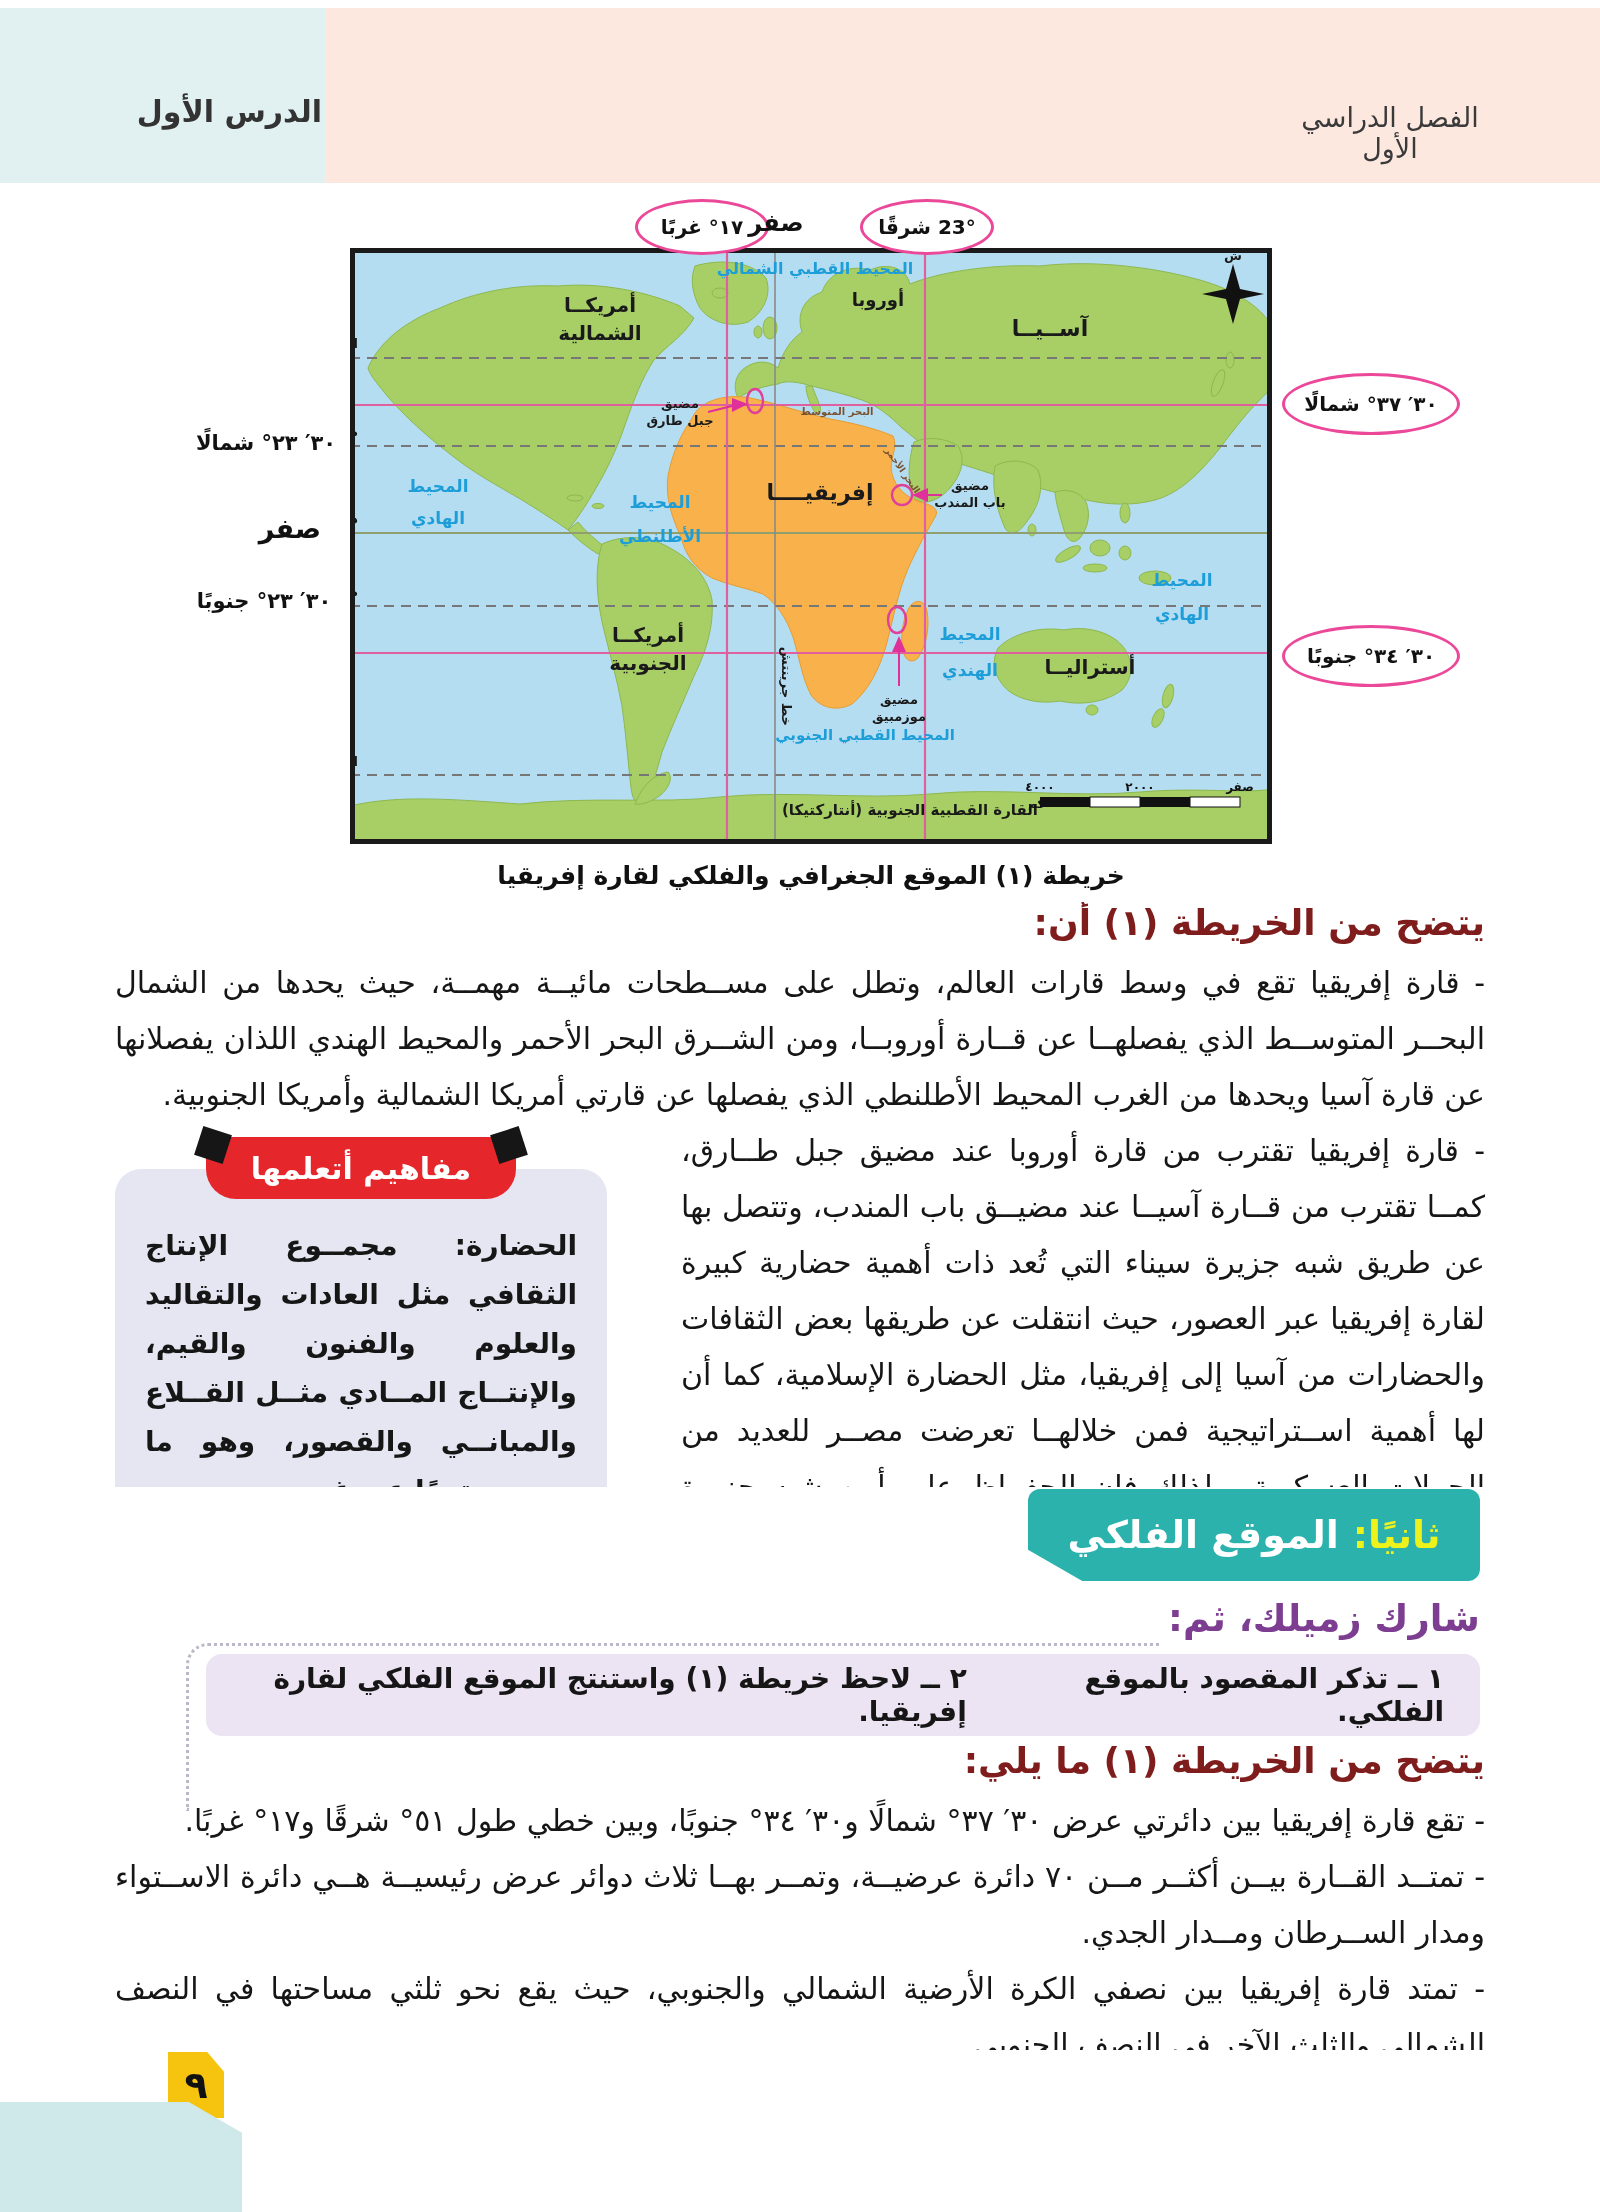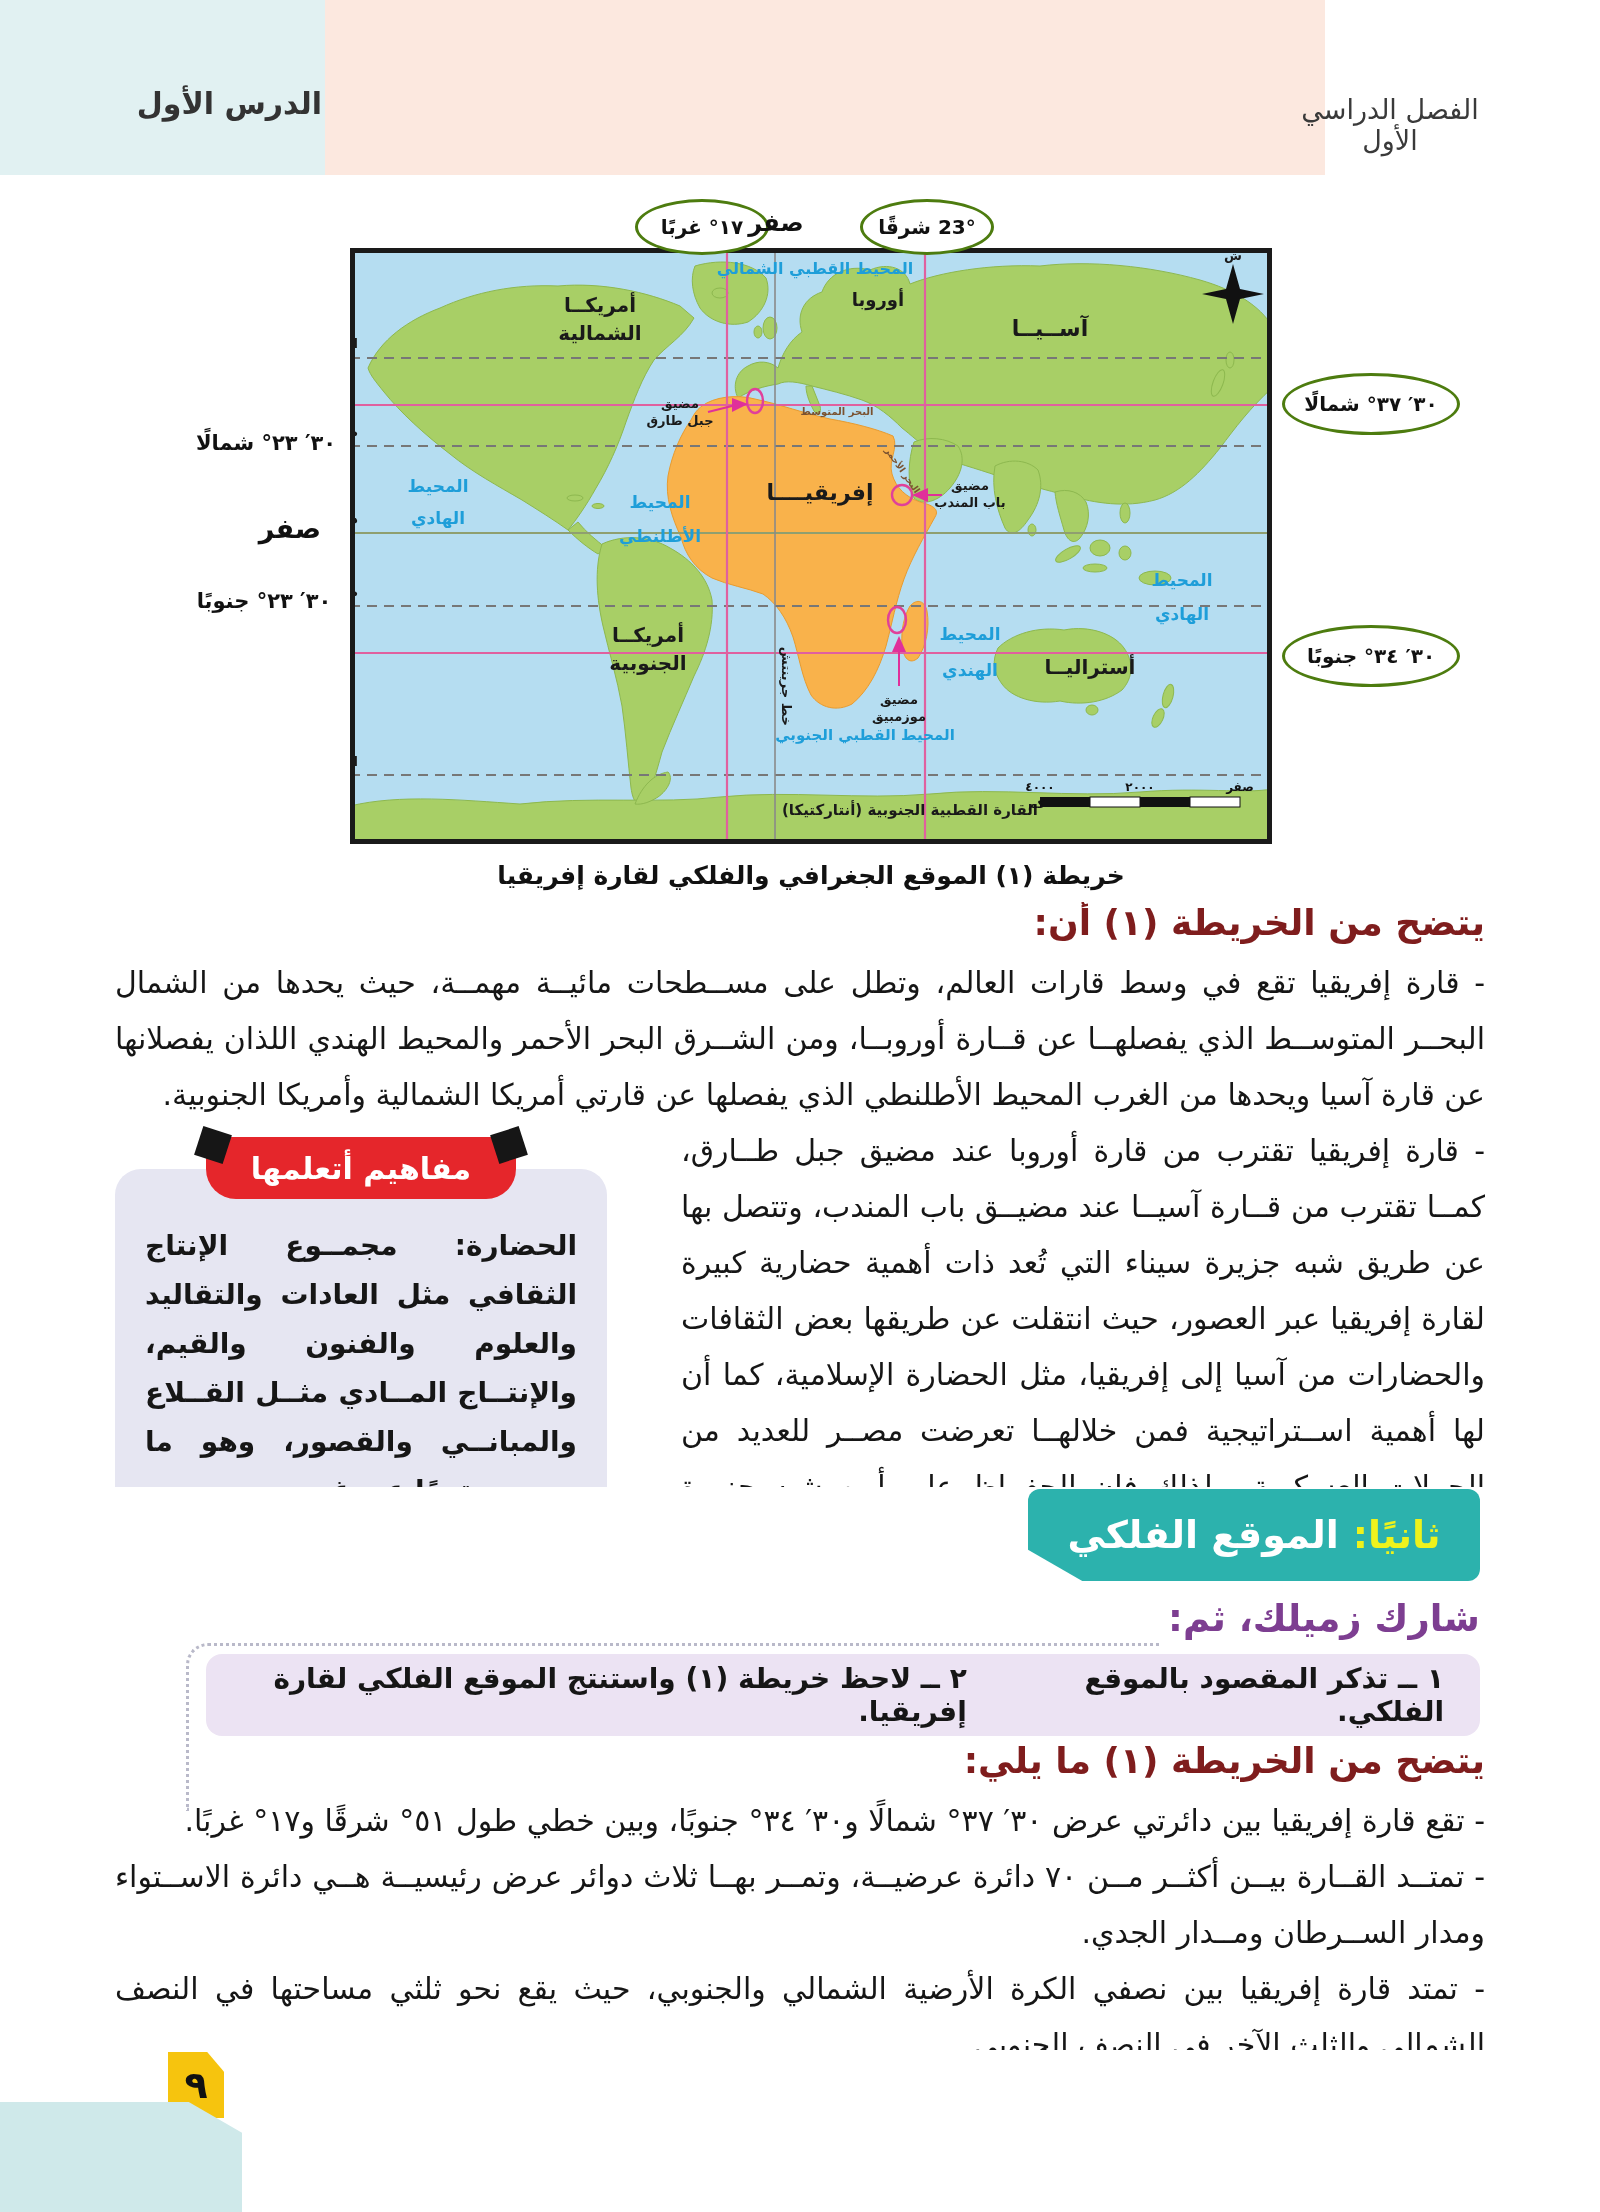--- a/index.html
+++ b/index.html
@@ -1,32 +1,32 @@
 <!DOCTYPE html>
 <html lang="ar" dir="rtl"><head>
 <meta charset="utf-8">
 <style>
   html,body{margin:0;padding:0;}
   body{
     width:1600px;height:2212px;position:relative;background:#ffffff;
     font-family:"DejaVu Sans",sans-serif;direction:rtl;overflow:hidden;color:#161616;
   }
   
-  .header{position:absolute;top:0;left:0;width:1325px;height:175px;background:#fce8df;}
+  .header{position:absolute;top:8px;left:0;width:1600px;height:175px;background:#fce8df;}
   .header-teal{position:absolute;left:0;top:0;width:325px;height:175px;background:#e1f1f2;}
   .lesson-label{position:absolute;left:0;top:86px;width:316px;text-align:left;font-size:30px;font-weight:bold;color:#333;}
   .lesson-label{text-align:right;padding-left:6px;}
   .header-title{position:absolute;top:92px;left:560px;width:560px;text-align:center;font-size:29px;color:#3a3a3a;}
   .header-term{position:absolute;top:94px;left:1290px;width:200px;text-align:center;font-size:27px;color:#3a3a3a;}
 
   
   .map-fig{position:absolute;top:195px;left:0;width:1600px;height:715px;}
   .map-svg{position:absolute;left:350px;top:53px;width:922px;height:596px;}
   svg text{font-family:"DejaVu Sans",sans-serif;font-weight:bold;}
-  .oval{position:absolute;border:3px solid #4d7c0f;border-radius:50%;background:#fff;
+  .oval{position:absolute;border:3px solid #ec4899;border-radius:50%;background:#fff;
         display:flex;align-items:center;justify-content:center;font-weight:bold;font-size:20px;color:#111;}
   .side-lbl{position:absolute;font-weight:bold;color:#111;text-align:center;}
   .map-caption{position:absolute;left:350px;top:666px;width:922px;text-align:center;font-size:25px;font-weight:bold;color:#111;}
 
   
   .section1{position:absolute;top:902px;left:115px;width:1370px;height:585px;overflow:hidden;}
   .sec-heading{font-size:36px;font-weight:bold;color:#7f1d1d;margin:0 0 12px 0;}
   p.body{font-size:30px;line-height:56px;font-weight:normal;color:#161616;text-align:justify;margin:0;}
 
   .concept-float{float:left;width:492px;margin:14px 74px 6px 0;position:relative;}

